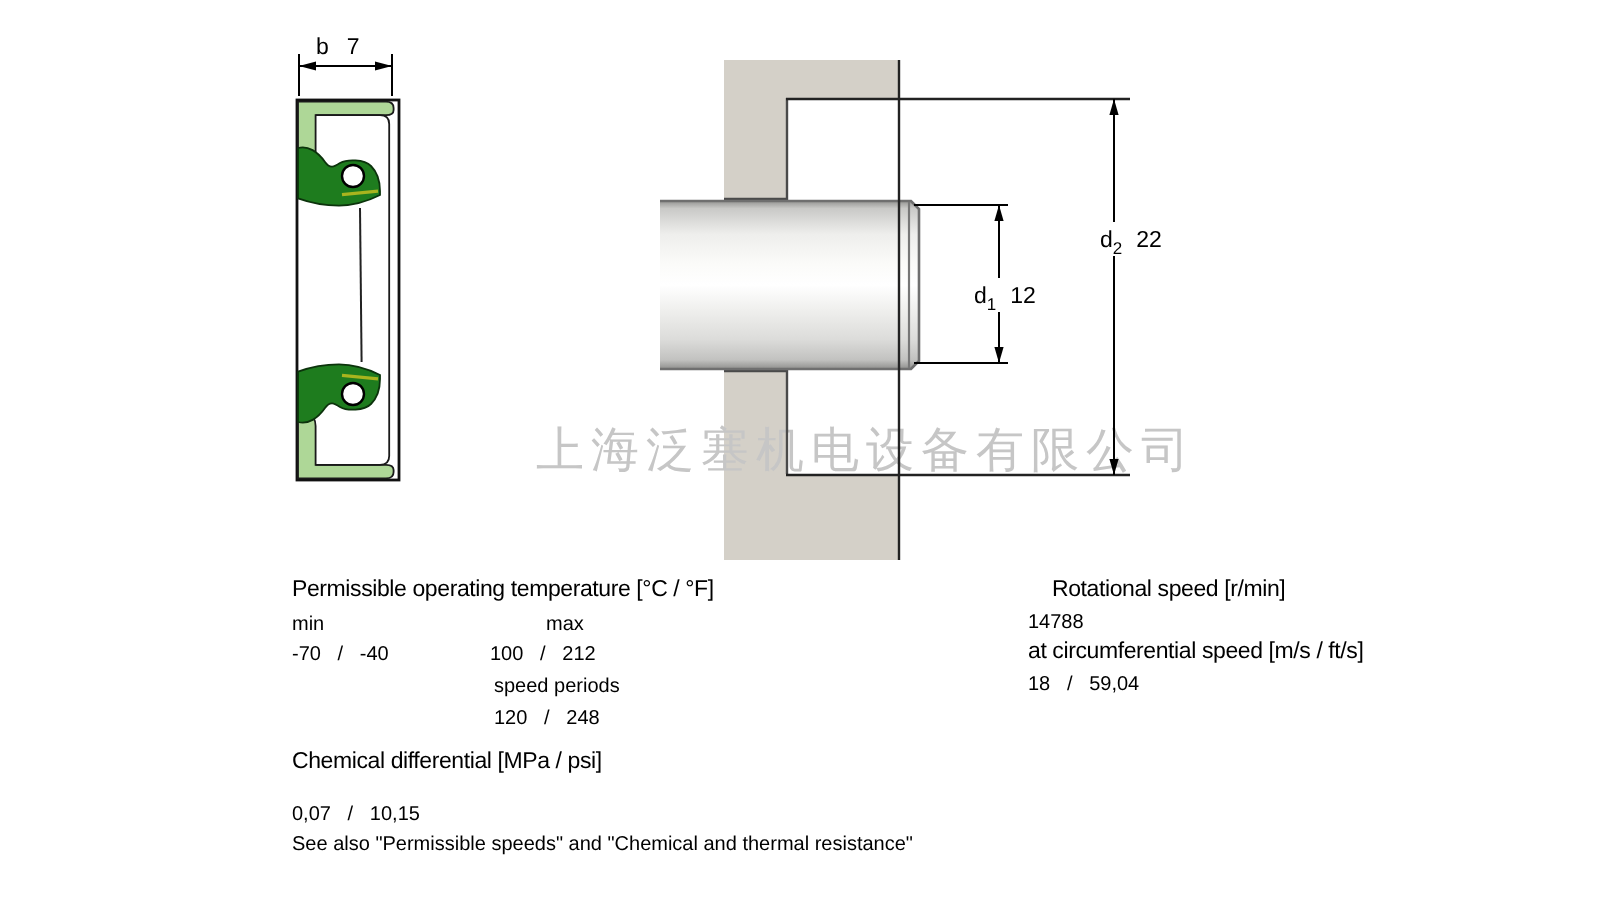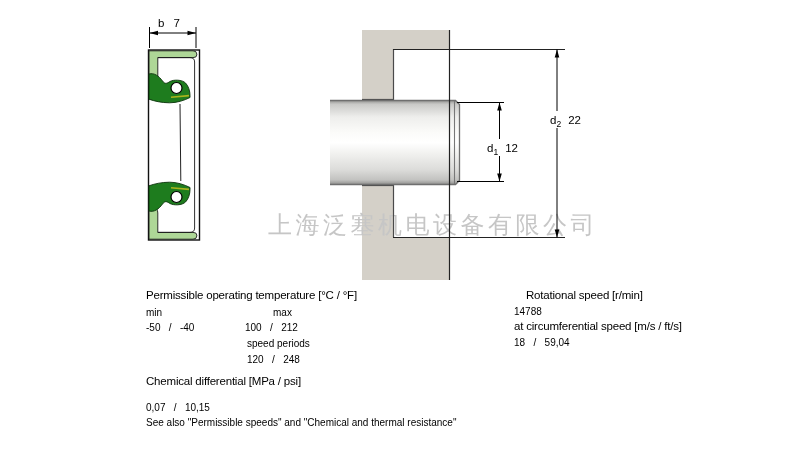--- a/index.html
+++ b/index.html
@@ -106,21 +106,21 @@
       <path d="M171,187.7 L189,189.4" fill="none" stroke-width="1.6" stroke="#a8b41e"></path>
       <circle cx="176.5" cy="197" r="5.5" fill="#ffffff" stroke="#000" stroke-width="1.2"></circle>
 
       <line x1="180" y1="104" x2="180.8" y2="181" stroke="#222" stroke-width="1"></line>
     </g>
   </svg>
 
   <div class="txt bold" style="left:146px; top:289px;">Permissible operating temperature [°C / °F]</div>
   <div class="txt" style="left:146px; top:306px;">min</div>
   <div class="txt" style="left:244px; top:306px;margin-left:29px;">max</div>
-  <div class="txt" style="left:146px; top:321px;">-50   /   -40</div>
+  <div class="txt" style="left:146px; top:321px;">-70   /   -40</div>
   <div class="txt" style="left:245px; top:321px;">100   /   212</div>
   <div class="txt" style="left:247px; top:337px;">speed periods</div>
   <div class="txt" style="left:247px; top:353px;">120   /   248</div>
 
   <div class="txt bold" style="left:146px; top:375px;">Chemical differential [MPa / psi]</div>
   <div class="txt" style="left:146px; top:401px;">0,07   /   10,15</div>
 
   <div class="txt" style="left:146px; top:416px;">See also "Permissible speeds" and "Chemical and thermal resistance"</div>
 
   <div class="txt bold" style="left:514px; top:289px;padding-left:12px;">Rotational speed [r/min]</div>

